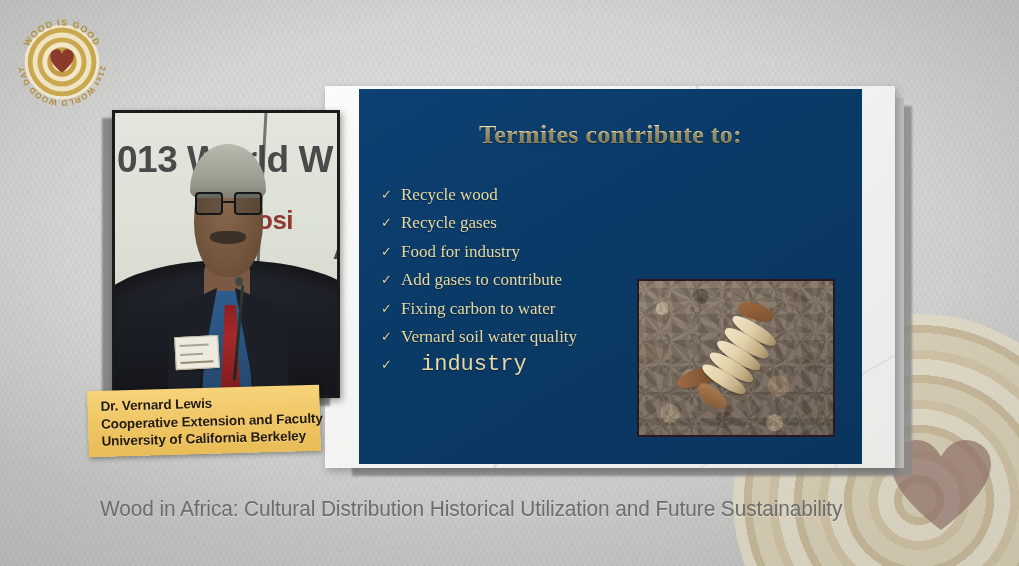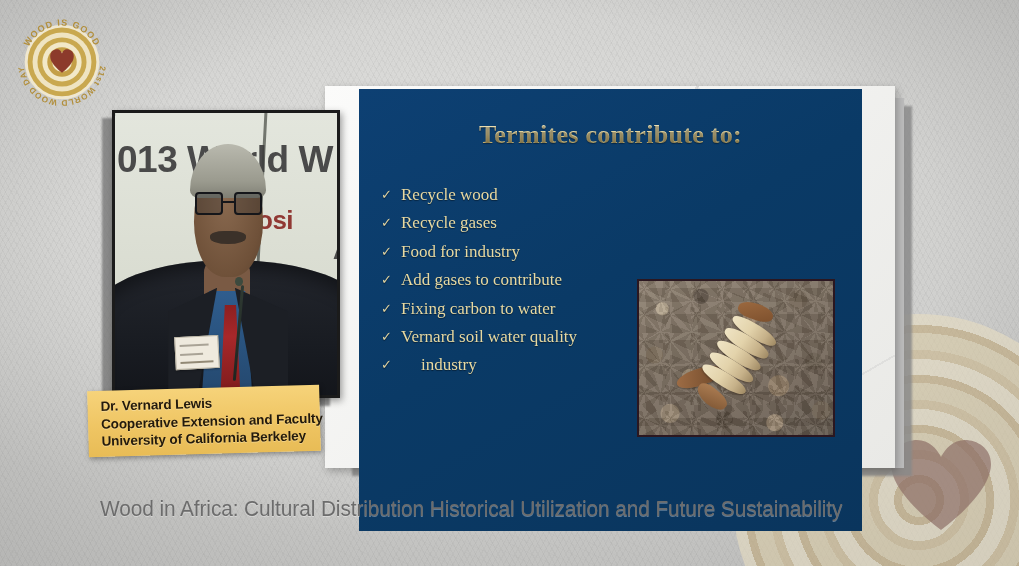--- a/index.html
+++ b/index.html
@@ -362,21 +362,21 @@
     background-image:
       linear-gradient(118deg, transparent 0 48%, rgba(130,130,135,.5) 48% 48.4%, transparent 48.4% 100%),
       linear-gradient(70deg, transparent 0 72%, rgba(130,130,135,.35) 72% 72.3%, transparent 72.3% 100%),
       linear-gradient(150deg, transparent 0 84%, rgba(130,130,135,.30) 84% 84.3%, transparent 84.3% 100%);
   }
   .slide-body {
     position: absolute;
     left: 359px;
     top: 89px;
     width: 503px;
-    height: 442px;
+    height: 375px;
     background: linear-gradient(150deg, #0d4073 0%, #0a3a66 45%, #0a355d 100%);
     overflow: hidden;
   }
   .slide-title {
     position: absolute;
     top: 31px;
     left: 0;
     width: 100%;
     text-align: center;
     font-family: "Liberation Serif", serif;
@@ -412,22 +412,22 @@
     flex: 0 0 auto;
     width: 20px;
     font-size: 13px;
     color: #dfd2a0;
     line-height: 28.4px;
   }
   .bullet .btxt { flex: 1 1 auto; }
   .bullet .wrap2 {
     display: block;
     padding-left: 20px;
-    font-family: Liberation Serif, serif;
-    font-size: 17px;
+    font-family: Liberation Mono, monospace;
+    font-size: 22px;
     line-height: 28.4px;
   }
 
   
   .termite-frame {
     position: absolute;
     left: 278px;
     top: 190px;
     width: 198px;
     height: 158px;

